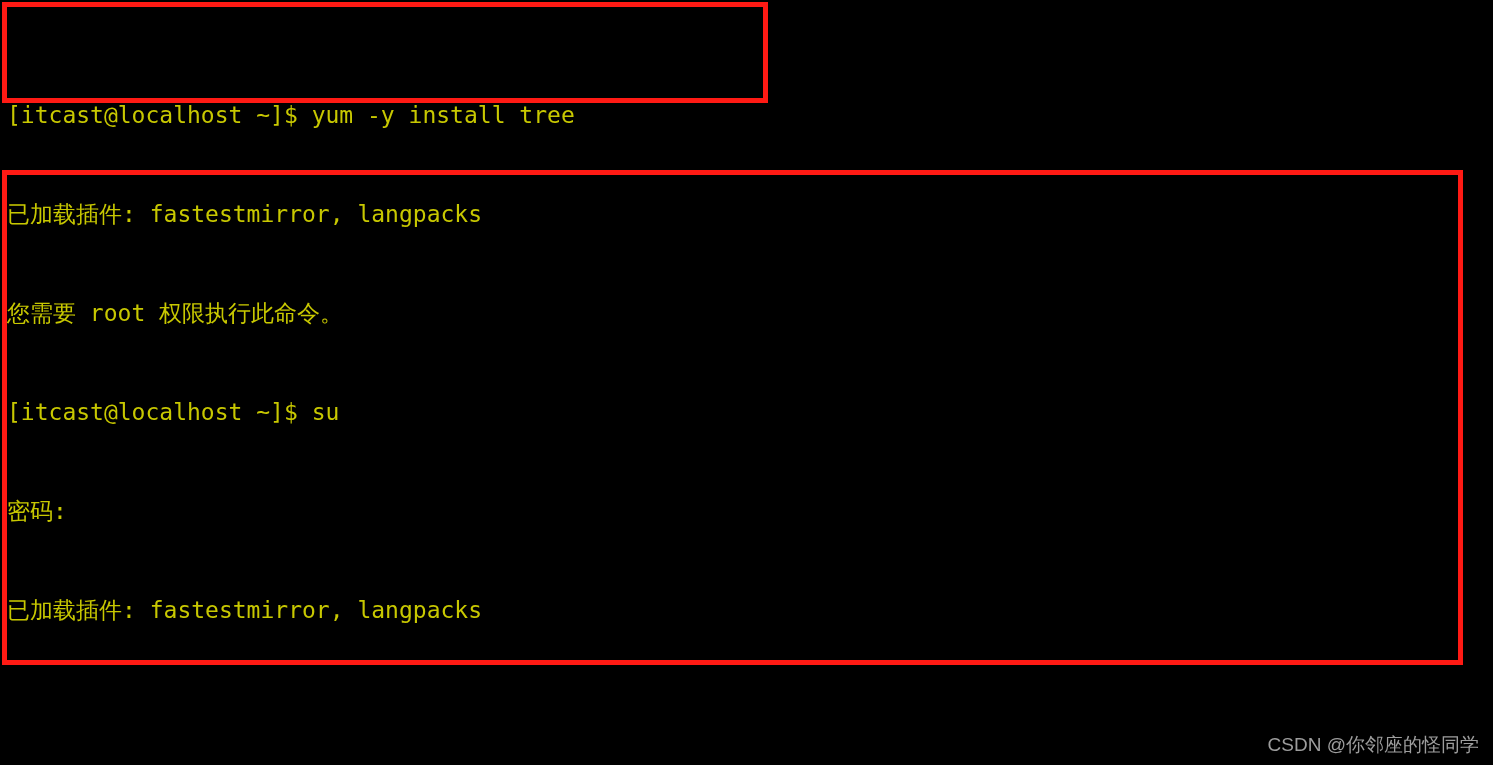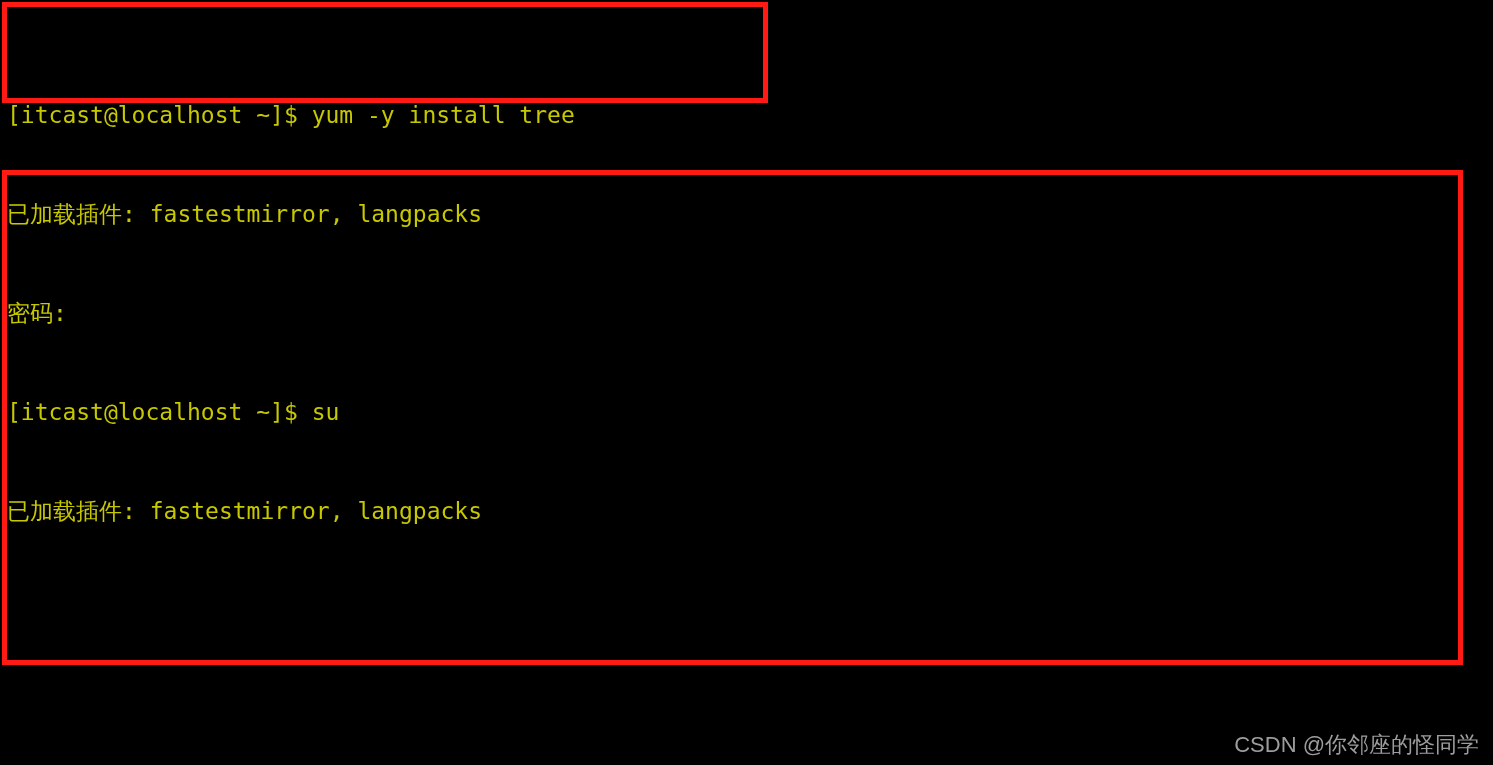--- a/index.html
+++ b/index.html
@@ -52,36 +52,37 @@
   #redbox-1 { left: 2px;  top: 2px;   width: 766px;  height: 101px; }
   #redbox-2 { left: 2px;  top: 170px; width: 1461px; height: 495px; }
 
   
   .watermark {
     position: absolute;
     right: 14px;
     top: 733px;
     color: #9d9d9d;
     font-family: "Liberation Sans", "DejaVu Sans", sans-serif;
-    font-size: 22px;
+    font-size: 19px;
     line-height: 24px;
     white-space: pre;
   }
 </style>
 </head>
 <body>
 
 <div id="screen">
 
   <div class="term">
 
     <div class="line">[itcast@localhost ~]$ yum -y install tree</div>
     <div class="line">已加载插件: fastestmirror, langpacks</div>
+    <div class="line">您需要 root 权限执行此命令。</div>
+    <div class="line">[itcast@localhost ~]$ su</div>
     <div class="line">密码:</div>
-    <div class="line">[itcast@localhost ~]$ su</div>
     <div class="line">已加载插件: fastestmirror, langpacks</div>
     
     
     
     
 
     
     
     
 

